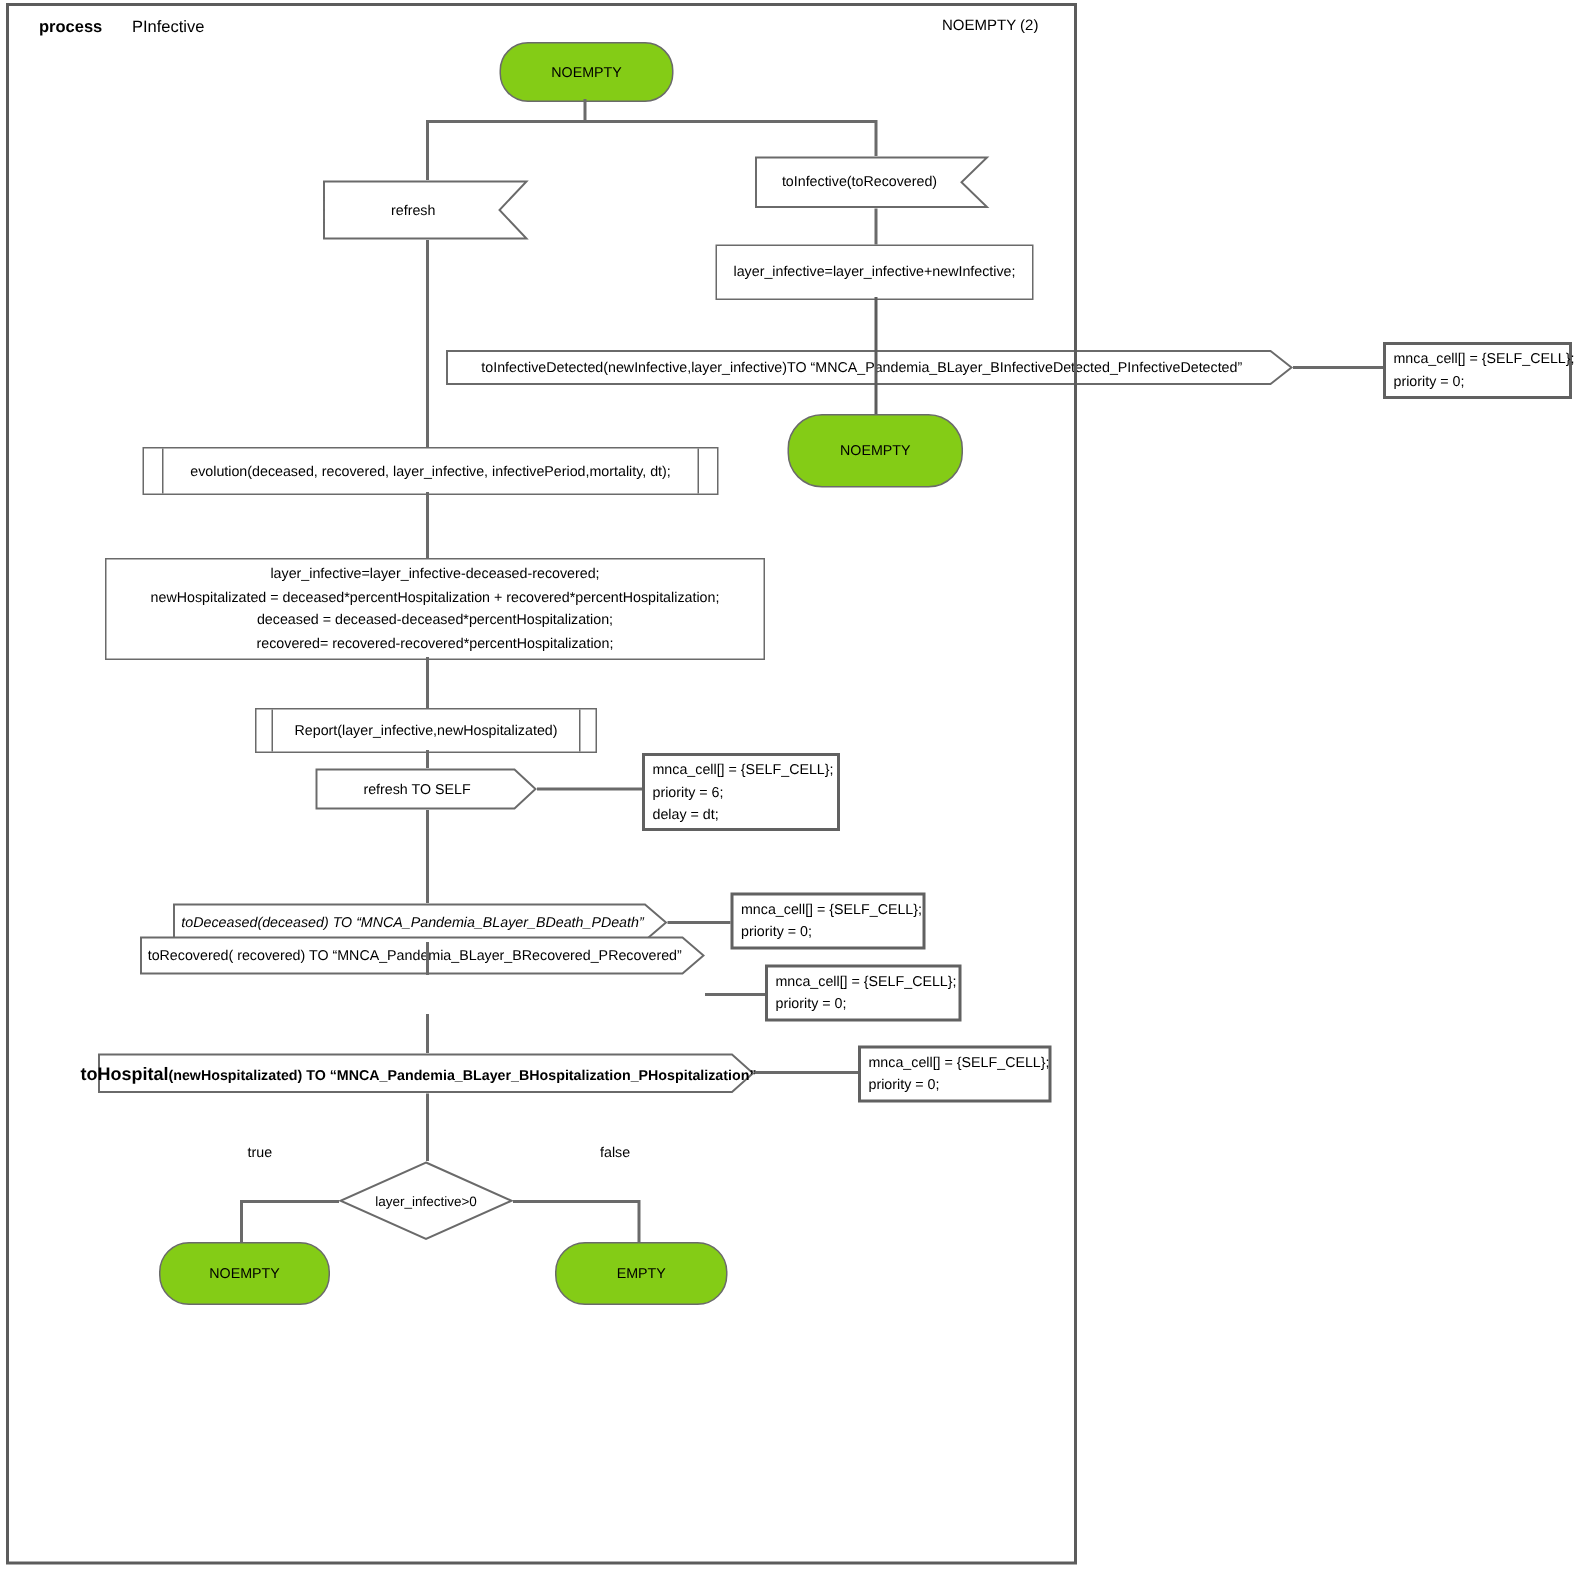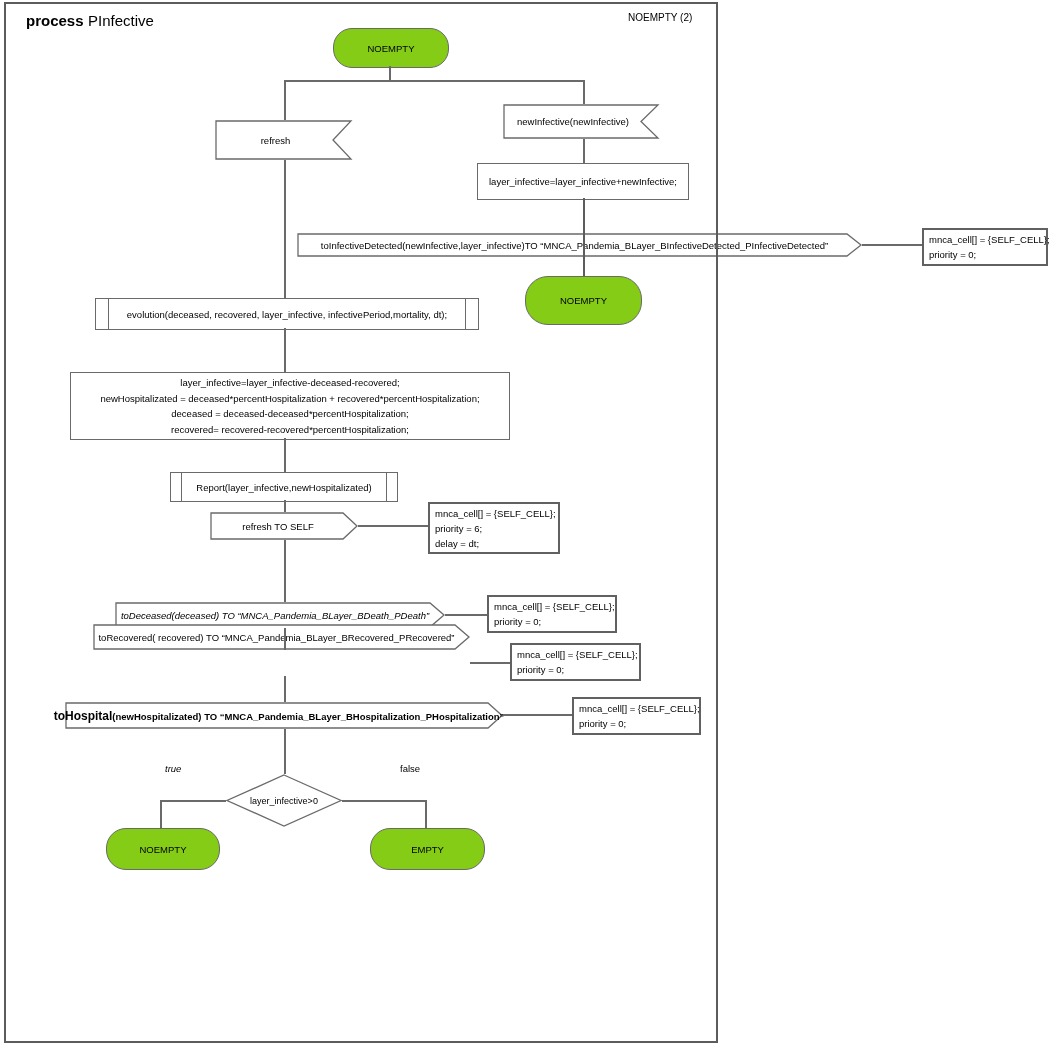--- a/index.html
+++ b/index.html
@@ -4,21 +4,21 @@
 <style>
   html,body{margin:0;padding:0;background:#fff;}
   .canvas{
     position:relative;width:1051px;height:1047px;background:#ffffff;
     font-family:"Liberation Sans",sans-serif;color:#000;overflow:hidden;
   }
   .frame{
     position:absolute;left:4px;top:2px;width:710px;height:1037px;
     border:2px solid #5c5c5c;background:transparent;z-index:0;
   }
-  .hdr{position:absolute;font-size:15px;white-space:nowrap;z-index:2;}
+  .hdr{position:absolute;font-size:11px;white-space:nowrap;z-index:2;}
   .ln{position:absolute;background:#6a6a6a;z-index:4;}
   .ln.over{z-index:6;background:#5c5c5c;}
   .shape{
     position:absolute;display:flex;align-items:center;justify-content:center;
     font-size:9.5px;white-space:nowrap;z-index:2;text-align:center;
   }
   .box{border:1px solid #6a6a6a;background:#fff;}
   .stadium{border:1px solid #6a6a6a;background:#84cc16;}
   .dbars{border:1px solid #6a6a6a;background:#fff;}
   .dbars .bar{position:absolute;top:0;bottom:0;width:1px;background:#6a6a6a;}
@@ -77,21 +77,21 @@
     <svg viewBox="0 0 137 40" preserveAspectRatio="none">
       <polygon points="1,1 136,1 118,20 136,39 1,39"></polygon>
     </svg>
     <span class="lbl" style="padding-right:16px;text-align:center;">refresh</span>
   </div>
 
   <div class="shape svgshape" style="left:503px;top:104px;width:156px;height:35px;">
     <svg viewBox="0 0 156 35" preserveAspectRatio="none">
       <polygon points="1,1 155,1 138,17.5 155,34 1,34"></polygon>
     </svg>
-    <span class="lbl" style="padding-right:16px;">newInfective(newInfective)</span>
+    <span class="lbl" style="padding-right:16px;">toInfective(toRecovered)</span>
   </div>
 
   <div class="shape box" style="left:477px;top:163px;width:210px;height:35px;">
     <span>layer_infective=layer_infective+newInfective;</span>
   </div>
 
   <div class="shape svgshape" style="left:297px;top:233px;width:565px;height:24px;">
     <svg viewBox="0 0 565 24" preserveAspectRatio="none">
       <polygon points="1,1 550,1 564,12 550,23 1,23"></polygon>
     </svg>
@@ -175,21 +175,21 @@
     <div>priority = 0;</div>
   </div>
 
   <div class="shape svgshape" style="left:226px;top:774px;width:116px;height:53px;">
     <svg viewBox="0 0 116 53" preserveAspectRatio="none">
       <polygon points="58,1 115,26.5 58,52 1,26.5"></polygon>
     </svg>
     <span class="lbl" style="font-size:9px;">layer_infective&gt;0</span>
   </div>
 
-  <div class="lbl-free" style="left:165px;top:763px;font-style:italic;">true</div>
+  <div class="lbl-free" style="left:165px;top:763px;">true</div>
   <div class="lbl-free" style="left:400px;top:763px;">false</div>
 
   <div class="shape stadium" style="left:106px;top:828px;width:112px;height:40px;border-radius:20px;">
     <span>NOEMPTY</span>
   </div>
   <div class="shape stadium" style="left:370px;top:828px;width:113px;height:40px;border-radius:20px;">
     <span>EMPTY</span>
   </div>
 
 </div>

